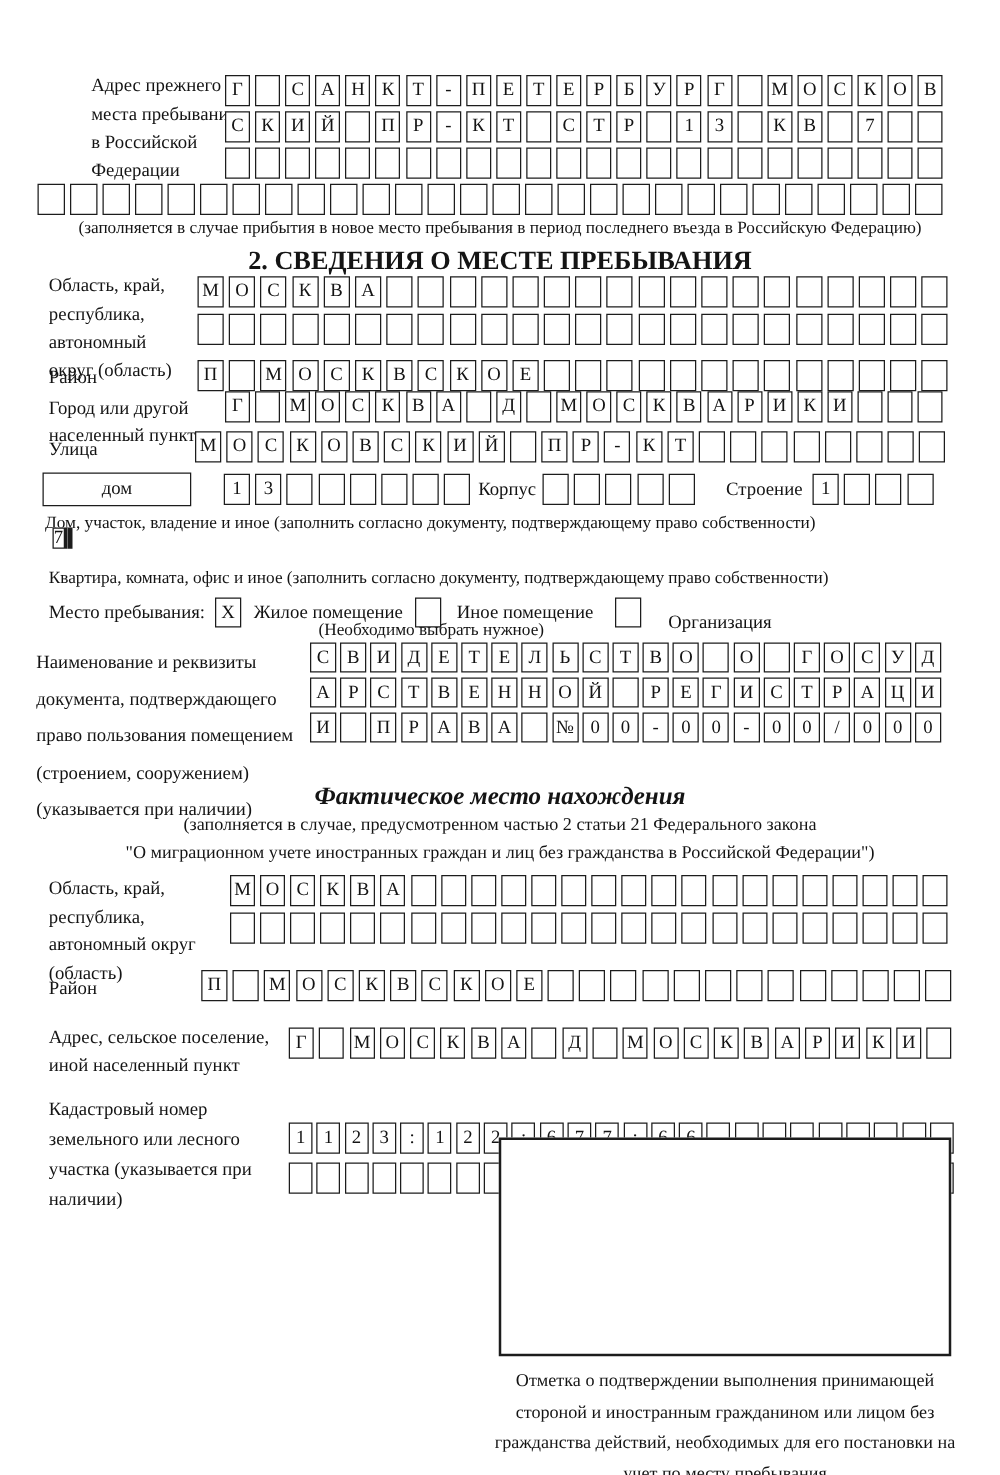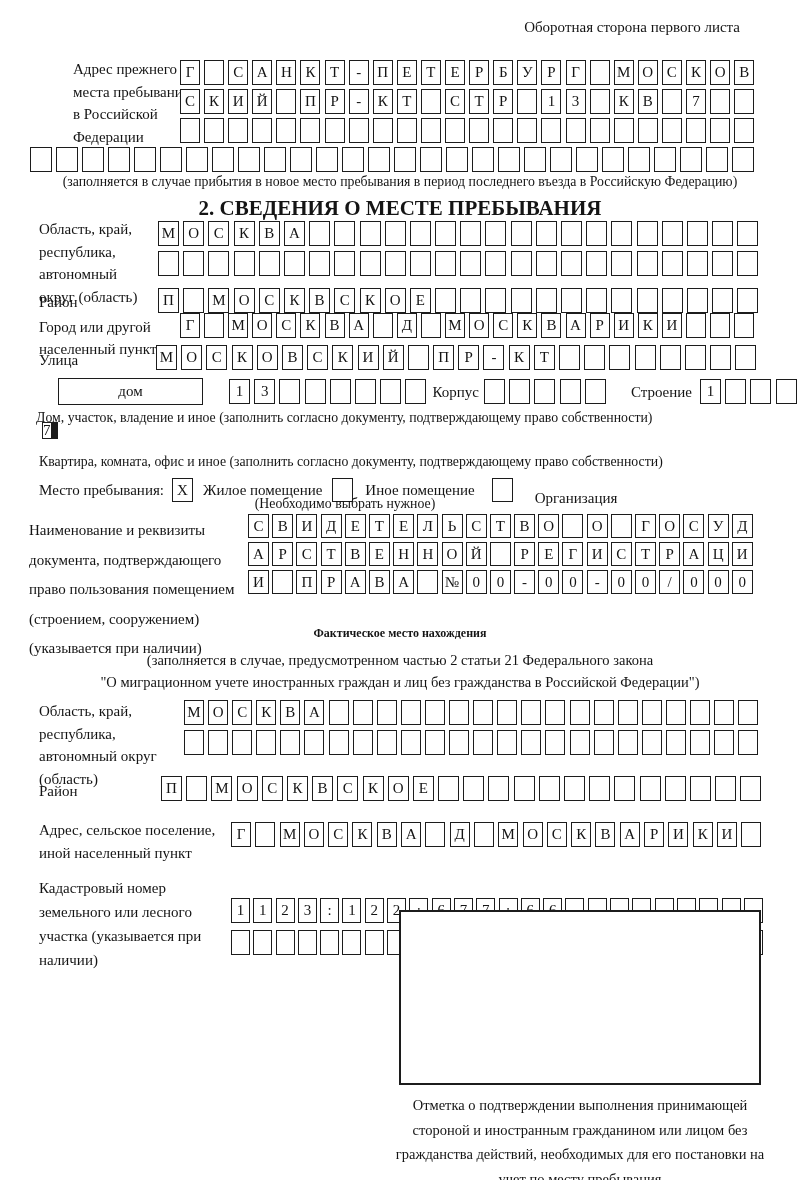--- a/index.html
+++ b/index.html
@@ -27,21 +27,20 @@
   .cbox{box-sizing:border-box;border:1.7px solid #1c1c1c;width:21px;height:24px;
         display:inline-flex;align-items:center;justify-content:center;font-size:15px;}
   .inline-lbl{font-size:15px;line-height:24px;}
   .stampbox{box-sizing:border-box;border:2px solid #1c1c1c;background:#fff;}
 </style>
 </head>
 <body>
 
 <div class="page">
 
-  <div class="abs lbl" style="top:16px;right:60px;">Оборотная сторона первого листа</div>
 
   <div class="abs lbl" style="left:73px;top:58px;width:122px;">Адрес прежнего места пребывания в Российской Федерации</div>
   <div class="abs cells cA" style="left:180px;top:60px;">
       <span class="cell">Г</span>
       <span class="cell"></span>
       <span class="cell">С</span>
       <span class="cell">А</span>
       <span class="cell">Н</span>
       <span class="cell">К</span>
       <span class="cell">Т</span>
@@ -281,21 +280,21 @@
       <span class="cell"></span>
       <span class="cell"></span>
       <span class="cell"></span>
       <span class="cell"></span>
       <span class="cell"></span>
       <span class="cell"></span>
       <span class="cell"></span>
     </div>
 
   <div class="abs" style="left:34px;top:378px;display:flex;align-items:center;">
-    <span class="widebox" style="width:145px;margin-left:24px;">дом</span>
+    <span class="widebox" style="width:119px;">дом</span>
     <span class="cells cS" style="margin-left:26px;">
         <span class="cell">1</span>
         <span class="cell">3</span>
         <span class="cell"></span>
         <span class="cell"></span>
         <span class="cell"></span>
         <span class="cell"></span>
         <span class="cell"></span>
         <span class="cell"></span>
       </span>
@@ -402,21 +401,21 @@
       <span class="cell">0</span>
       <span class="cell">-</span>
       <span class="cell">0</span>
       <span class="cell">0</span>
       <span class="cell">/</span>
       <span class="cell">0</span>
       <span class="cell">0</span>
       <span class="cell">0</span>
     </div>
 
-  <div class="abs center bold" style="top:626px;font-size:12px;">Фактическое место нахождения</div>
+  <div class="abs center bold" style="top:626px;font-size:20px;font-style:italic;">Фактическое место нахождения</div>
   <div class="abs center" style="top:652px;font-size:14.5px;">(заполняется в случае, предусмотренном частью 2 статьи 21 Федерального закона</div>
   <div class="abs center" style="top:674px;font-size:14.5px;">"О миграционном учете иностранных граждан и лиц без гражданства в Российской Федерации")</div>
 
   <div class="abs lbl" style="left:39px;top:700px;width:135px;">Область, край, республика, автономный округ (область)</div>
   <div class="abs cells cG" style="left:184px;top:700px;">
       <span class="cell">М</span>
       <span class="cell">О</span>
       <span class="cell">С</span>
       <span class="cell">К</span>
       <span class="cell">В</span>

